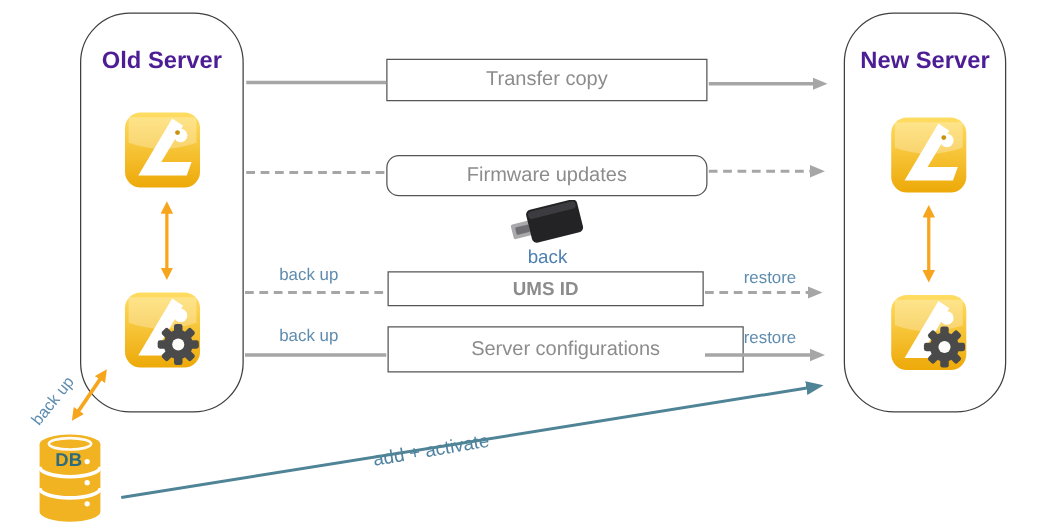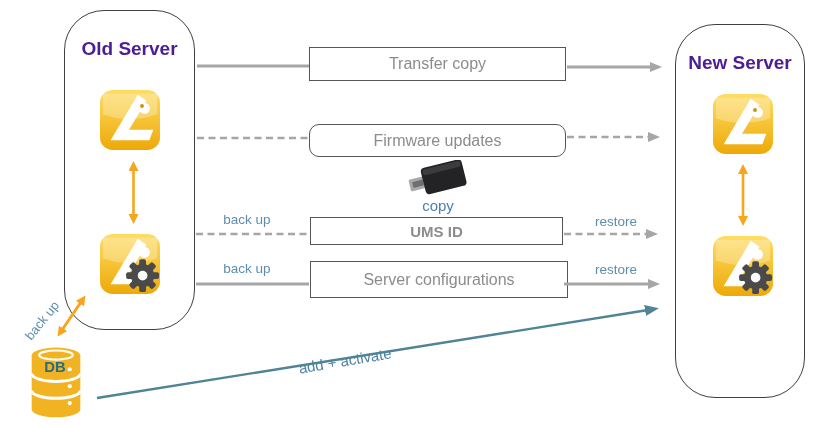--- a/index.html
+++ b/index.html
@@ -5,34 +5,34 @@
   html,body{margin:0;padding:0;background:#fff;}
   .canvas{
     position:relative;width:830px;height:425px;background:#ffffff;
     font-family:"Liberation Sans", sans-serif;overflow:hidden;
   }
   .server-box{
     position:absolute;border:1.6px solid #3f3f3f;border-radius:40px;background:#fff;
     box-sizing:border-box;z-index:2;
   }
   .server-box.old{left:64px;top:10px;width:131px;height:320px;}
-  .server-box.new{left:675px;top:24px;width:130px;height:374px;}
+  .server-box.new{left:675px;top:10px;width:130px;height:320px;}
   .server-title{
     margin-top:27px;text-align:center;font-size:19px;font-weight:bold;color:#4c1d95;
   }
   .app-icon{position:absolute;width:62px;height:62px;z-index:3;}
   .flow-box{
     position:absolute;box-sizing:border-box;border:1.4px solid #555555;background:#fff;
     display:flex;align-items:center;justify-content:center;
     font-size:16px;color:#8C8C8C;z-index:2;
   }
   .flow-box.b1{left:309px;top:47px;width:257px;height:34px;}
   .flow-box.b2{left:309px;top:124px;width:257px;height:33px;border-radius:10px;}
   .flow-box.b3{left:310px;top:217px;width:253px;height:28px;font-size:15px;font-weight:bold;}
-  .flow-box.b4{left:310px;top:261px;width:258px;height:37px;}
+  .flow-box.b4{left:310px;top:261px;width:285px;height:37px;}
   .cap{
     position:absolute;color:#5E8CAE;font-size:13.5px;text-align:center;z-index:4;white-space:nowrap;
   }
   .cap.copy{font-size:15px;color:#4C7FB0;}
   .cap.rot-add{font-size:15px;color:#4D82A2;transform:rotate(-9.5deg);}
   .cap.rot-db{font-size:13px;transform:rotate(-51deg);}
   .overlay{
     position:absolute;left:0;top:0;width:830px;height:425px;z-index:5;pointer-events:none;
   }
   .usb{position:absolute;left:406px;top:160px;width:62px;height:38px;z-index:3;}
@@ -118,21 +118,21 @@
     <span>UMS ID</span>
   </div>
   <div class="flow-box b4">
     <span>Server configurations</span>
   </div>
 
   <div class="cap" style="left:216px;top:212px;width:62px">back up</div>
   <div class="cap" style="left:585px;top:214px;width:62px">restore</div>
   <div class="cap" style="left:216px;top:261px;width:62px">back up</div>
   <div class="cap" style="left:585px;top:262px;width:62px">restore</div>
-  <div class="cap copy" style="left:408px;top:197px;width:60px">copy</div>
+  <div class="cap copy" style="left:408px;top:197px;width:60px">back</div>
   <div class="cap rot-add" style="left:278px;top:352px;width:134px">add + activate</div>
   <div class="cap rot-db" style="left:6px;top:313px;width:72px">back up</div>
 
   <svg class="usb" viewBox="0 0 62 38">
     <g transform="rotate(-14 31 19)">
       <rect x="3" y="13" width="17" height="12" rx="1.5" fill="#A9A9AC"></rect>
       <rect x="6" y="16" width="11" height="6" rx="1" fill="#6E6E73"></rect>
       <rect x="17" y="5" width="42" height="27" rx="4" fill="#232325"></rect>
       <rect x="18.5" y="6.5" width="39" height="6" rx="3" fill="#3C3C40"></rect>
     </g>

